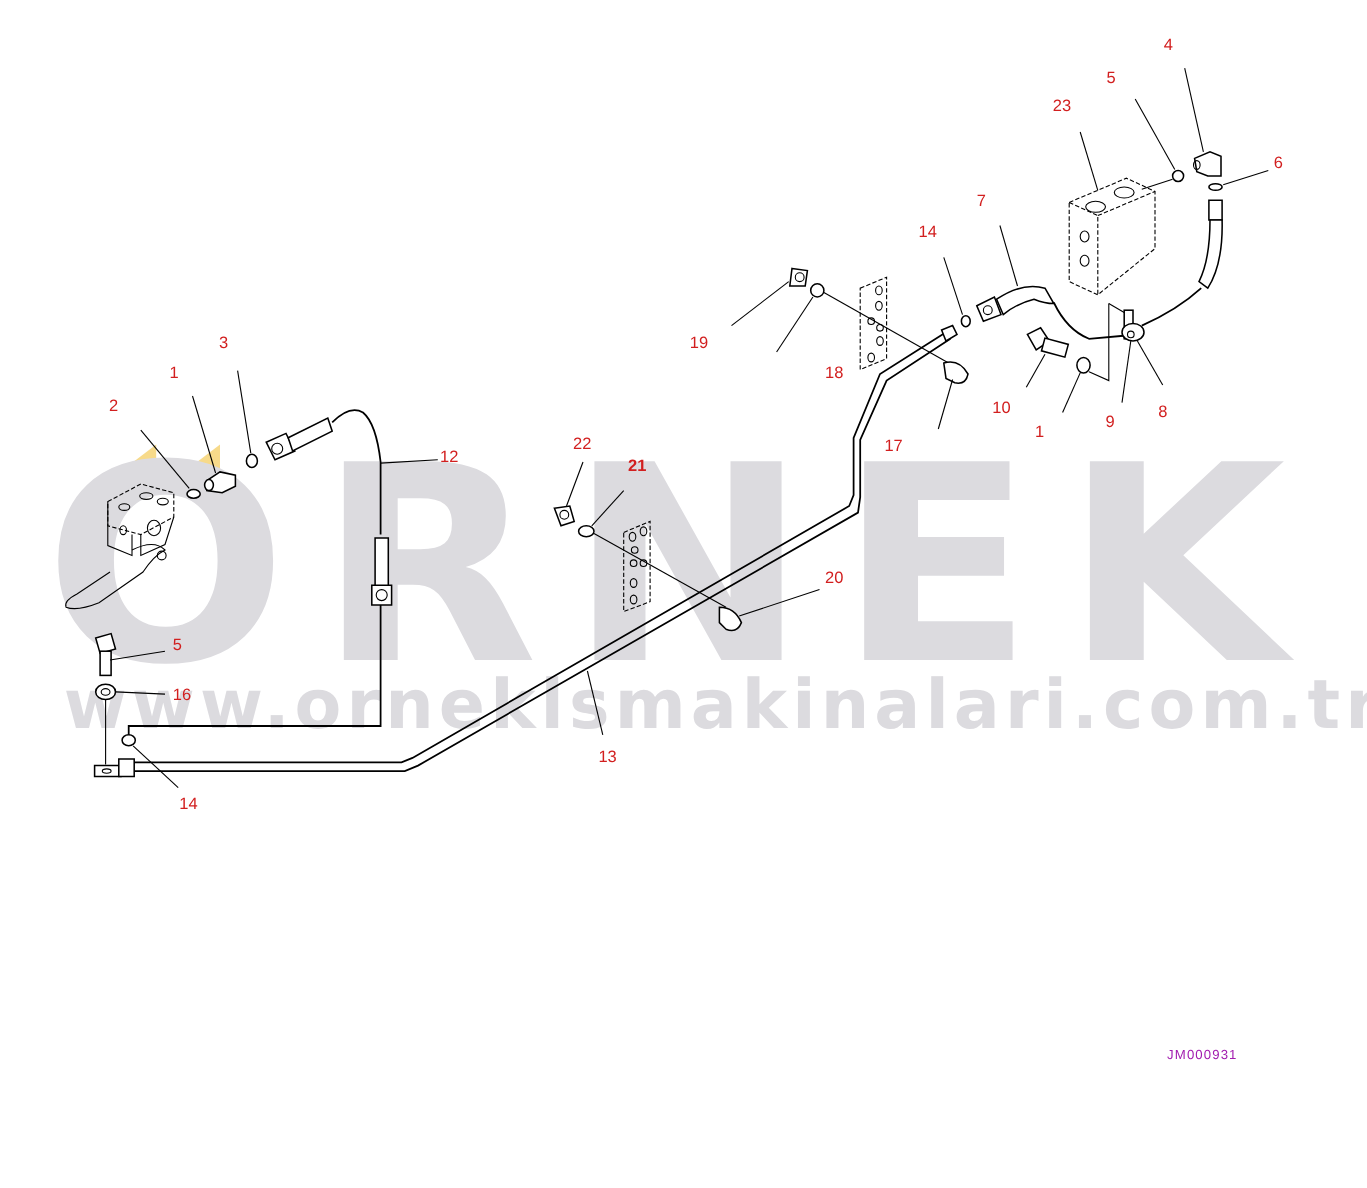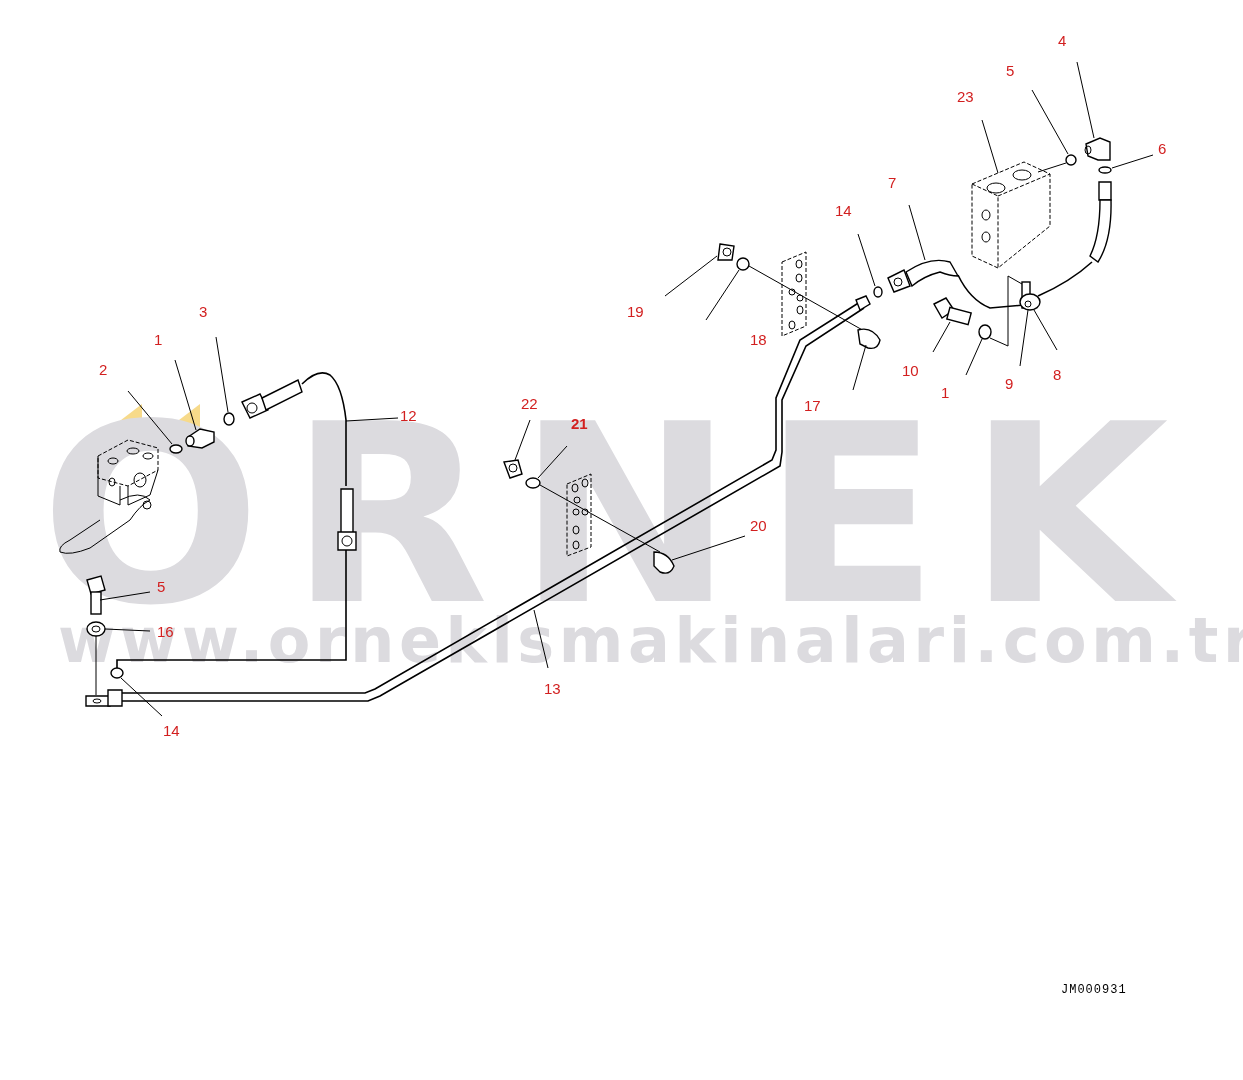--- a/index.html
+++ b/index.html
@@ -2,21 +2,21 @@
 <html><head>
 <meta charset="utf-8">
 <style>
   html, body { margin: 0; padding: 0; background: #ffffff; }
   #canvas { position: relative; width: 1243px; height: 1080px; overflow: hidden; background: #ffffff; font-family: "Liberation Sans", sans-serif; }
   .wm-big { position: absolute; left: 40px; top: 405px; width: 1180px; height: 220px; font-family: "DejaVu Sans", sans-serif; font-weight: bold; font-size: 248px; line-height: 220px; letter-spacing: 26px; color: #dcdbdf; white-space: nowrap; transform: scaleX(1.05); transform-origin: left top; }
   .wm-url { position: absolute; left: 58px; top: 606px; width: 1140px; font-family: "DejaVu Sans", sans-serif; font-weight: bold; font-size: 62px; line-height: 70px; letter-spacing: 4.6px; color: #dcdbdf; white-space: nowrap; }
   .wm-tri { position: absolute; width: 0; height: 0; border-left: 34px solid transparent; border-bottom: 26px solid #f7da8a; }
   svg#drawing { position: absolute; left: 0; top: 0; }
   .callout { position: absolute; font-size: 15px; color: #d21f1f; line-height: 16px; white-space: nowrap; }
-  .code { position: absolute; left: 1061px; top: 983px; font-family: Liberation Mono, monospace; font-size: 12px; letter-spacing: 1px; color: #000000; }
+  .code { position: absolute; left: 1061px; top: 952px; font-family: Liberation Sans, sans-serif; font-size: 12px; letter-spacing: 1px; color: #a21caf; }
   .ln { stroke: #000; stroke-width: 1.6; fill: none; }
   .lt { stroke: #000; stroke-width: 1; fill: none; }
   .dash { stroke: #000; stroke-width: 1; fill: none; stroke-dasharray: 4 2; }
   .pt { stroke: #000; stroke-width: 1.4; fill: #fff; }
 </style>
 </head>
 <body>
 
 <div id="canvas">
 

